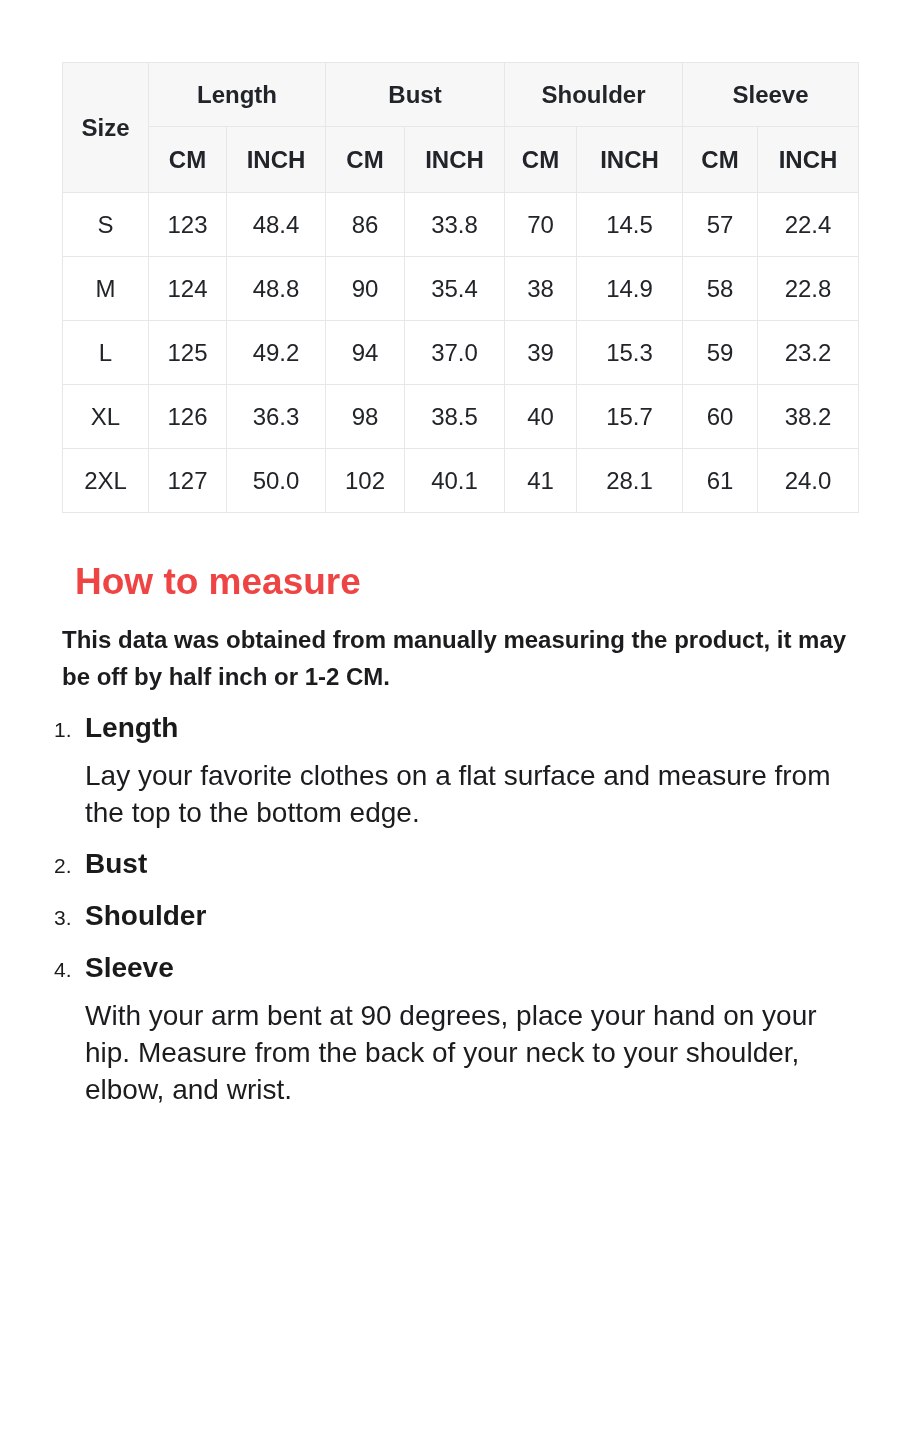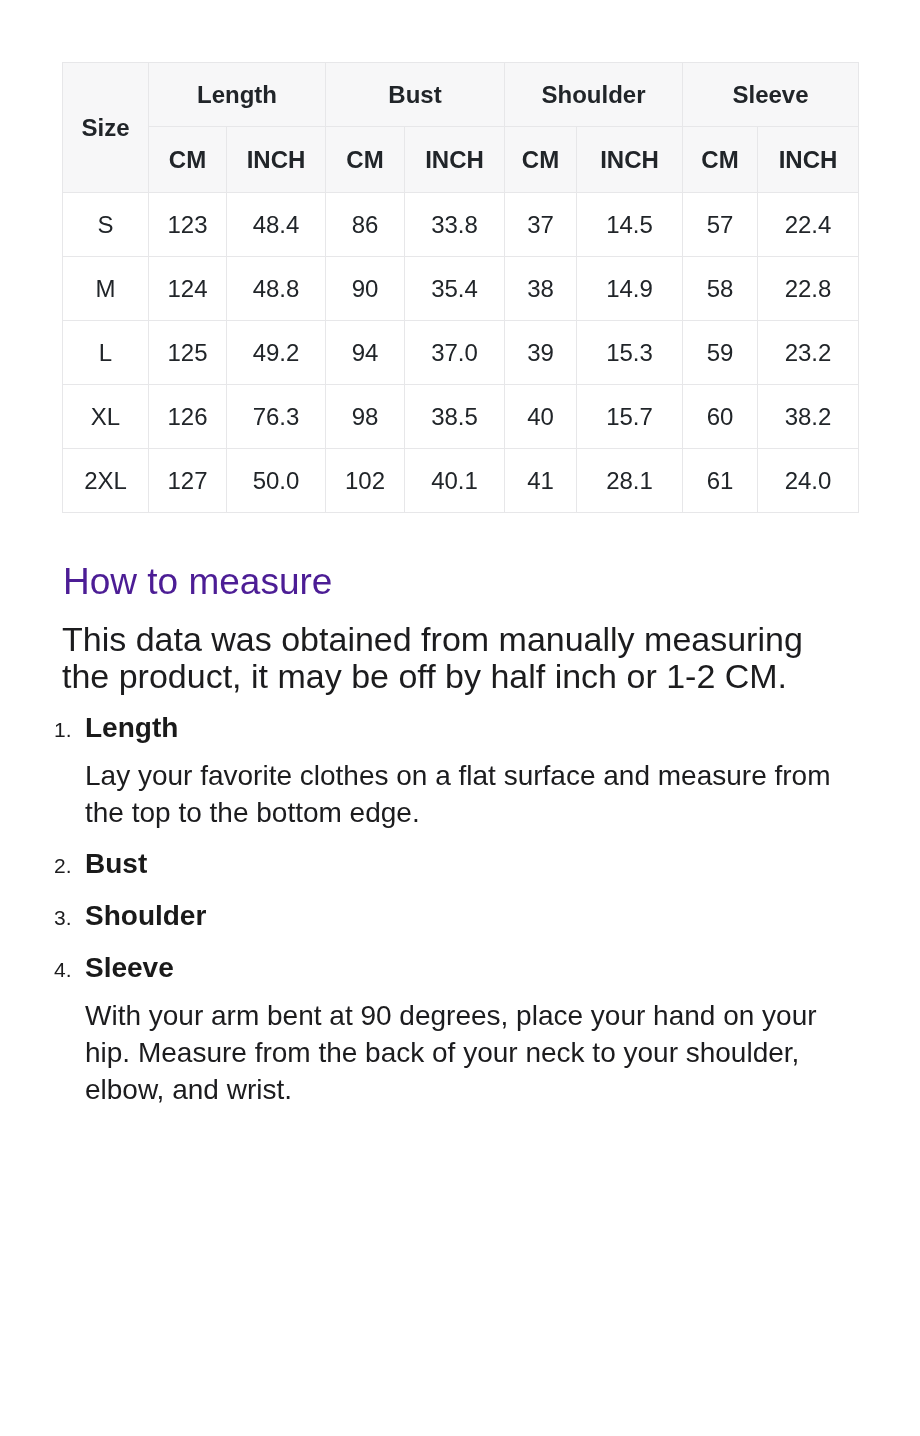--- a/index.html
+++ b/index.html
@@ -38,31 +38,32 @@
   .size-table thead tr.group-row th { height: 64px; }
   .size-table thead tr.unit-row  th { height: 66px; }
   .size-table tbody td {
     background: #ffffff;
     height: 64px;
     font-weight: normal;
   }
 
   
   h2.htm-heading {
-    margin: 50px 0 0 1px;
+    margin: 50px 0 0 13px;
     font-size: 37px;
     line-height: 37px;
-    font-weight: normal;
-    color: #4c1d95;
+    font-weight: bold;
+    color: #ef4444;
   }
   p.intro {
     margin: 21px 0 0 0;
     width: 796px;
-    font-size: 34px;
+    font-size: 24px;
     line-height: 37px;
+    font-weight: bold;
   }
   ol.measure-list {
     list-style: none;
     margin: 14px 0 0 -8px;
     padding: 0;
   }
   .measure-list li { display: block; }
   .step-head {
     display: flex;
     align-items: baseline;
@@ -122,21 +123,21 @@
         <th>INCH</th>
       </tr>
     </thead>
     <tbody>
       <tr>
         <td>S</td>
         <td>123</td>
         <td>48.4</td>
         <td>86</td>
         <td>33.8</td>
-        <td>37</td>
+        <td>70</td>
         <td>14.5</td>
         <td>57</td>
         <td>22.4</td>
       </tr>
       <tr>
         <td>M</td>
         <td>124</td>
         <td>48.8</td>
         <td>90</td>
         <td>35.4</td>
@@ -152,21 +153,21 @@
         <td>94</td>
         <td>37.0</td>
         <td>39</td>
         <td>15.3</td>
         <td>59</td>
         <td>23.2</td>
       </tr>
       <tr>
         <td>XL</td>
         <td>126</td>
-        <td>76.3</td>
+        <td>36.3</td>
         <td>98</td>
         <td>38.5</td>
         <td>40</td>
         <td>15.7</td>
         <td>60</td>
         <td>38.2</td>
       </tr>
       <tr>
         <td>2XL</td>
         <td>127</td>

